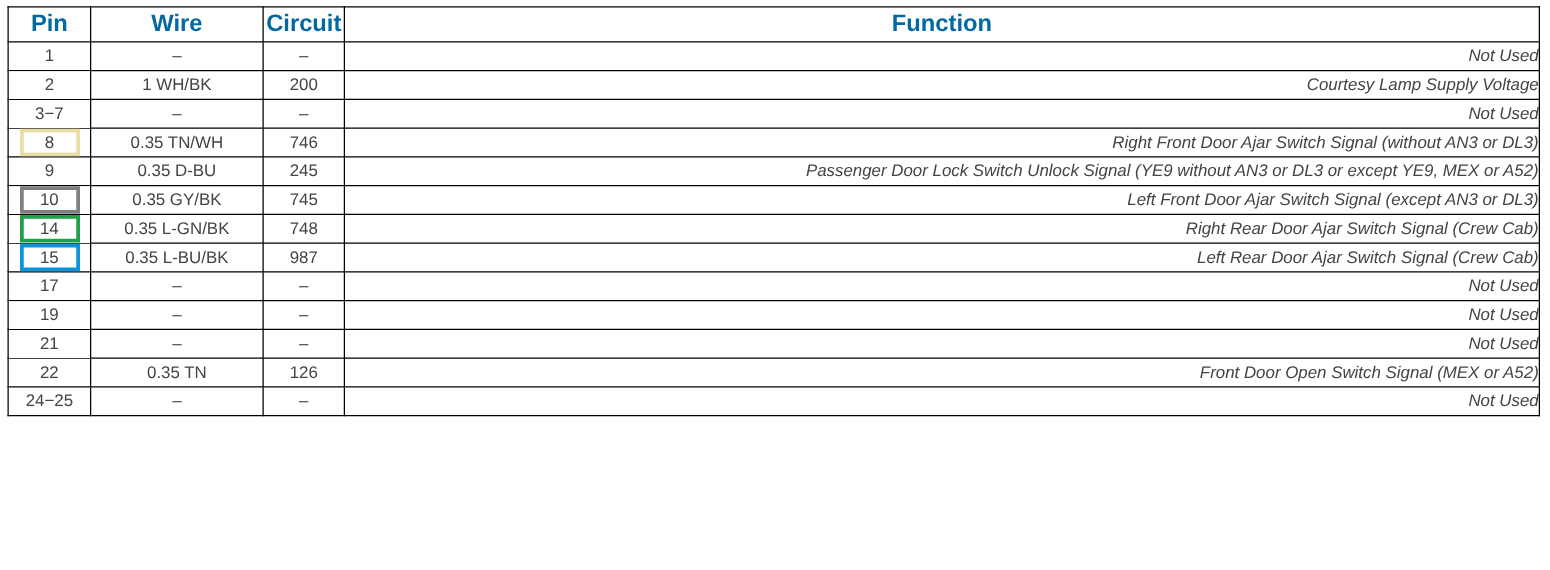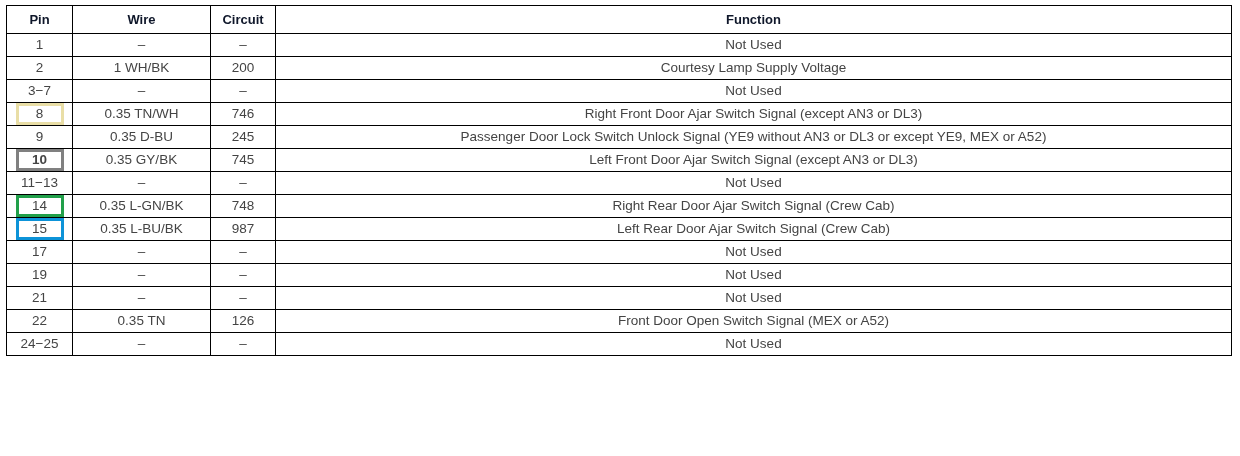--- a/index.html
+++ b/index.html
@@ -44,41 +44,42 @@
     font-size: 13.5px;
     line-height: 1;
     color: #444444;
     background: #ffffff;
   }
 
   table.pinout thead th {
     height: 27px;
     font-weight: bold;
     text-align: center;
-    color: #0f172a;
-    font-size: 13px;
+    color: #0369a1;
+    font-size: 19px;
     vertical-align: middle;
   }
 
   table.pinout tbody td {
     height: 22px;
     vertical-align: middle;
   }
 
   .cell-pin,
   .cell-wire,
   .cell-circuit {
     text-align: center;
   }
 
   .cell-func {
-    text-align: center;
+    text-align: right;
     padding-left: 5px;
     white-space: nowrap;
     overflow: hidden;
+    font-style: italic;
   }
 
   
   .cell-pin {
     position: relative;
   }
   .pin-inner {
     display: inline-block;
     line-height: 16px;
     padding: 1px 0;
@@ -87,21 +88,21 @@
     display: block;
     margin: 0 auto;
     width: 48px;
     border-style: solid;
     border-width: 3px;
     box-sizing: border-box;
     line-height: 14px;
     padding: 1px 0;
   }
   .cell-pin.hl-khaki .pin-inner { border-color: #e9dea6; }
-  .cell-pin.hl-gray  .pin-inner { border-color: #808080; font-weight: bold; }
+  .cell-pin.hl-gray  .pin-inner { border-color: #808080; }
   .cell-pin.hl-green .pin-inner { border-color: #21a04a; }
   .cell-pin.hl-blue  .pin-inner { border-color: #0d93d8; }
 </style>
 </head>
 <body>
 
 <div class="sheet">
   <table class="pinout">
     <colgroup>
       <col class="c-pin">
@@ -135,43 +136,37 @@
           <td class="cell-wire">–</td>
           <td class="cell-circuit">–</td>
           <td class="cell-func">Not Used</td>
         </tr>
         <tr>
           <td class="cell-pin hl hl-khaki">
             <span class="pin-inner">8</span>
           </td>
           <td class="cell-wire">0.35 TN/WH</td>
           <td class="cell-circuit">746</td>
-          <td class="cell-func">Right Front Door Ajar Switch Signal (except AN3 or DL3)</td>
+          <td class="cell-func">Right Front Door Ajar Switch Signal (without AN3 or DL3)</td>
         </tr>
         <tr>
           <td class="cell-pin "><span class="pin-inner">9</span></td>
           <td class="cell-wire">0.35 D-BU</td>
           <td class="cell-circuit">245</td>
           <td class="cell-func">Passenger Door Lock Switch Unlock Signal (YE9 without AN3 or DL3 or except YE9, MEX or A52)</td>
         </tr>
         <tr>
           <td class="cell-pin hl hl-gray">
             <span class="pin-inner">10</span>
           </td>
           <td class="cell-wire">0.35 GY/BK</td>
           <td class="cell-circuit">745</td>
           <td class="cell-func">Left Front Door Ajar Switch Signal (except AN3 or DL3)</td>
         </tr>
         <tr>
-          <td class="cell-pin "><span class="pin-inner">11−13</span></td>
-          <td class="cell-wire">–</td>
-          <td class="cell-circuit">–</td>
-          <td class="cell-func">Not Used</td>
-        </tr>
-        <tr>
           <td class="cell-pin hl hl-green">
             <span class="pin-inner">14</span>
           </td>
           <td class="cell-wire">0.35 L-GN/BK</td>
           <td class="cell-circuit">748</td>
           <td class="cell-func">Right Rear Door Ajar Switch Signal (Crew Cab)</td>
         </tr>
         <tr>
           <td class="cell-pin hl hl-blue">
             <span class="pin-inner">15</span>

